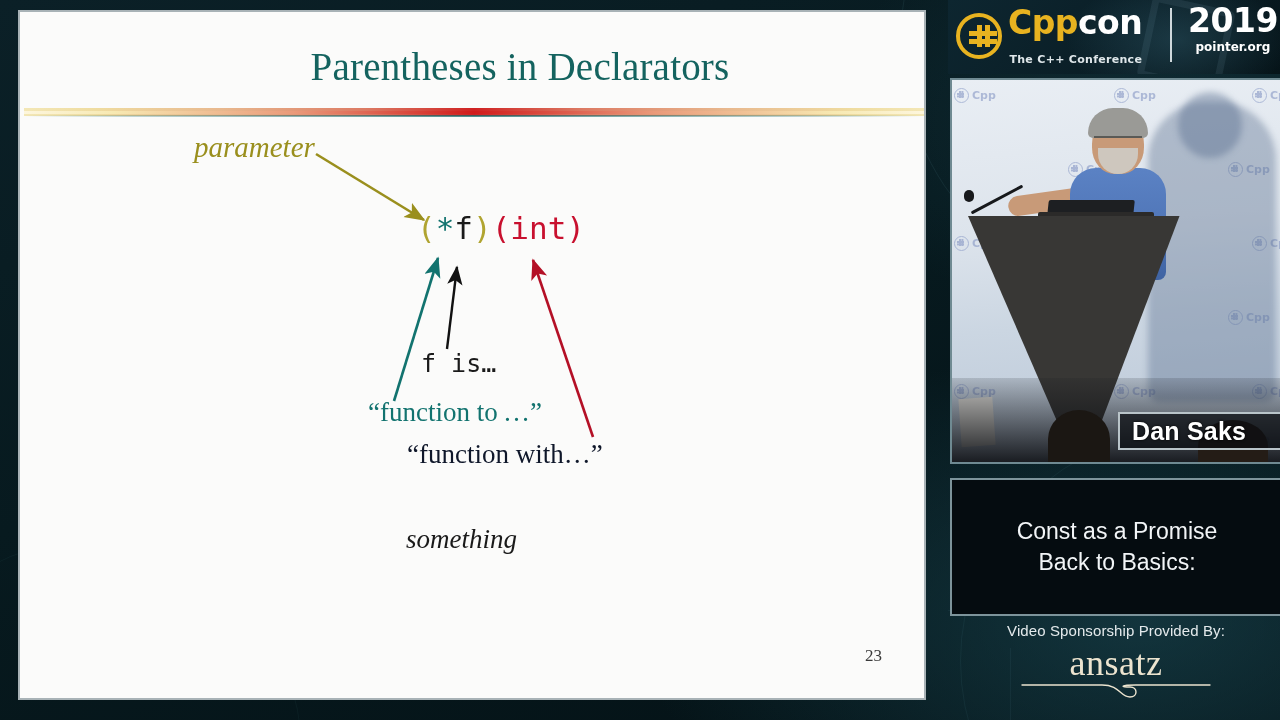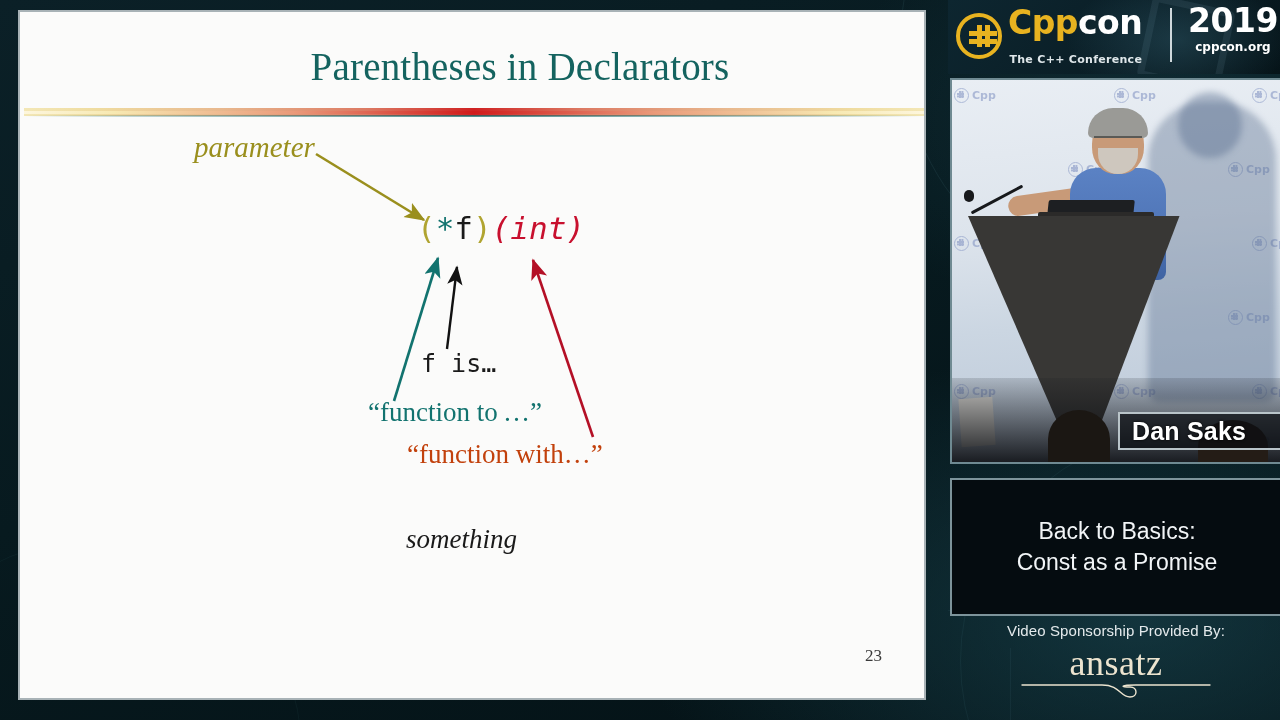--- a/index.html
+++ b/index.html
@@ -114,38 +114,38 @@
 
   #code-expr {
     left: 397px; top: 198px;
     font-size: 31px;
     font-family: "DejaVu Sans Mono", monospace;
     letter-spacing: 0px;
   }
   #code-expr .paren-group { color: #b0a430; }
   #code-expr .star { color: #12736f; }
   #code-expr .ident { color: #1a1a1a; }
-  #code-expr .paren-fn { color: #c8102e; font-style: italic; }
+  #code-expr .paren-fn { color: #c8102e; }
 
   #label-fis {
     left: 401px; top: 336px;
     font-size: 27px;
     color: #1a1a1a;
   }
   #label-fis .mono { font-family: "DejaVu Sans Mono", monospace; font-size: 25px; }
 
   #label-pointer {
     left: 348px; top: 385px;
     font-size: 27px;
     color: #12736f;
   }
   #label-function {
     left: 387px; top: 427px;
     font-size: 27px;
-    color: #c2410c;
+    color: #0f172a;
   }
   #label-param {
     left: 310px; top: 470px;
     font-size: 27px;
     color: #c8102e;
   }
   #label-param .mono { font-family: "DejaVu Sans Mono", monospace; font-size: 24px; }
   #label-something {
     left: 386px; top: 512px;
     font-size: 27px;
@@ -576,21 +576,21 @@
       <div class="logo-text-wrap">
         <div class="logo-word"><span class="cpp">Cpp</span><span class="con">con</span></div>
         <div class="logo-sub">The C++ Conference</div>
       </div>
     </div>
 
     <div class="logo-divider"></div>
 
     <div class="logo-right">
       <div class="logo-year">2019</div>
-      <div class="logo-url">cppcon.org</div>
+      <div class="logo-url">pointer.org</div>
     </div>
   </div>
 
   <div id="video-panel">
     <div class="vid-backdrop"></div>
     <div class="vid-pattern" id="cpp-pattern">
         <div class="cpp-tile" style="left: 2px; top: 8px;">
           <span class="ring"></span>
           <span>Cpp</span>
         </div>
@@ -669,22 +669,22 @@
     <div class="vid-audience"></div>
     <div class="vid-audience2"></div>
 
     <div id="name-badge">
       <span>Dan Saks</span>
     </div>
   </div>
 
   <div id="talk-panel">
     <div id="talk-title">
+      <div>Const as a Promise</div>
       <div>Back to Basics:</div>
-      <div>Const as a Promise</div>
     </div>
   </div>
 
   <div id="sponsor">
     <div id="sponsor-label">Video Sponsorship Provided By:</div>
     <div id="sponsor-logo">ansatz</div>
     <svg id="sponsor-flourish" width="200" height="22" viewBox="0 0 200 22">
       <path d="M6,6 L86,6 C104,6 104,18 114,18 C122,18 122,8 114,8 C104,8 104,6 120,6 L194,6" fill="none" stroke="#ece4cf" stroke-width="1.4" stroke-linecap="round"></path>
     </svg>
   </div>

